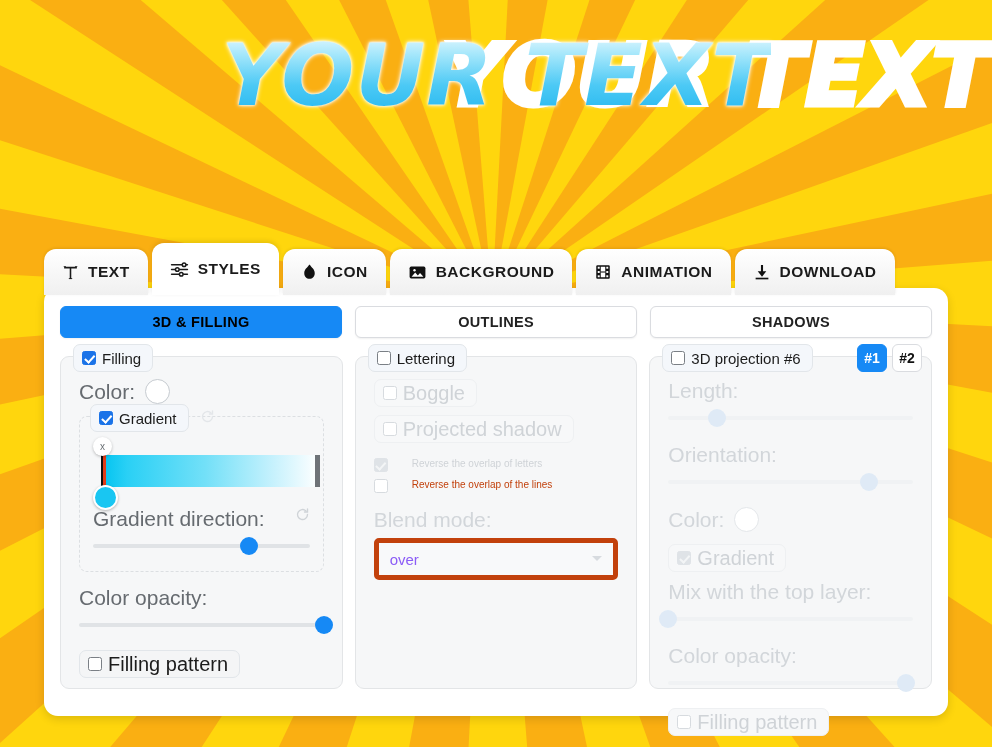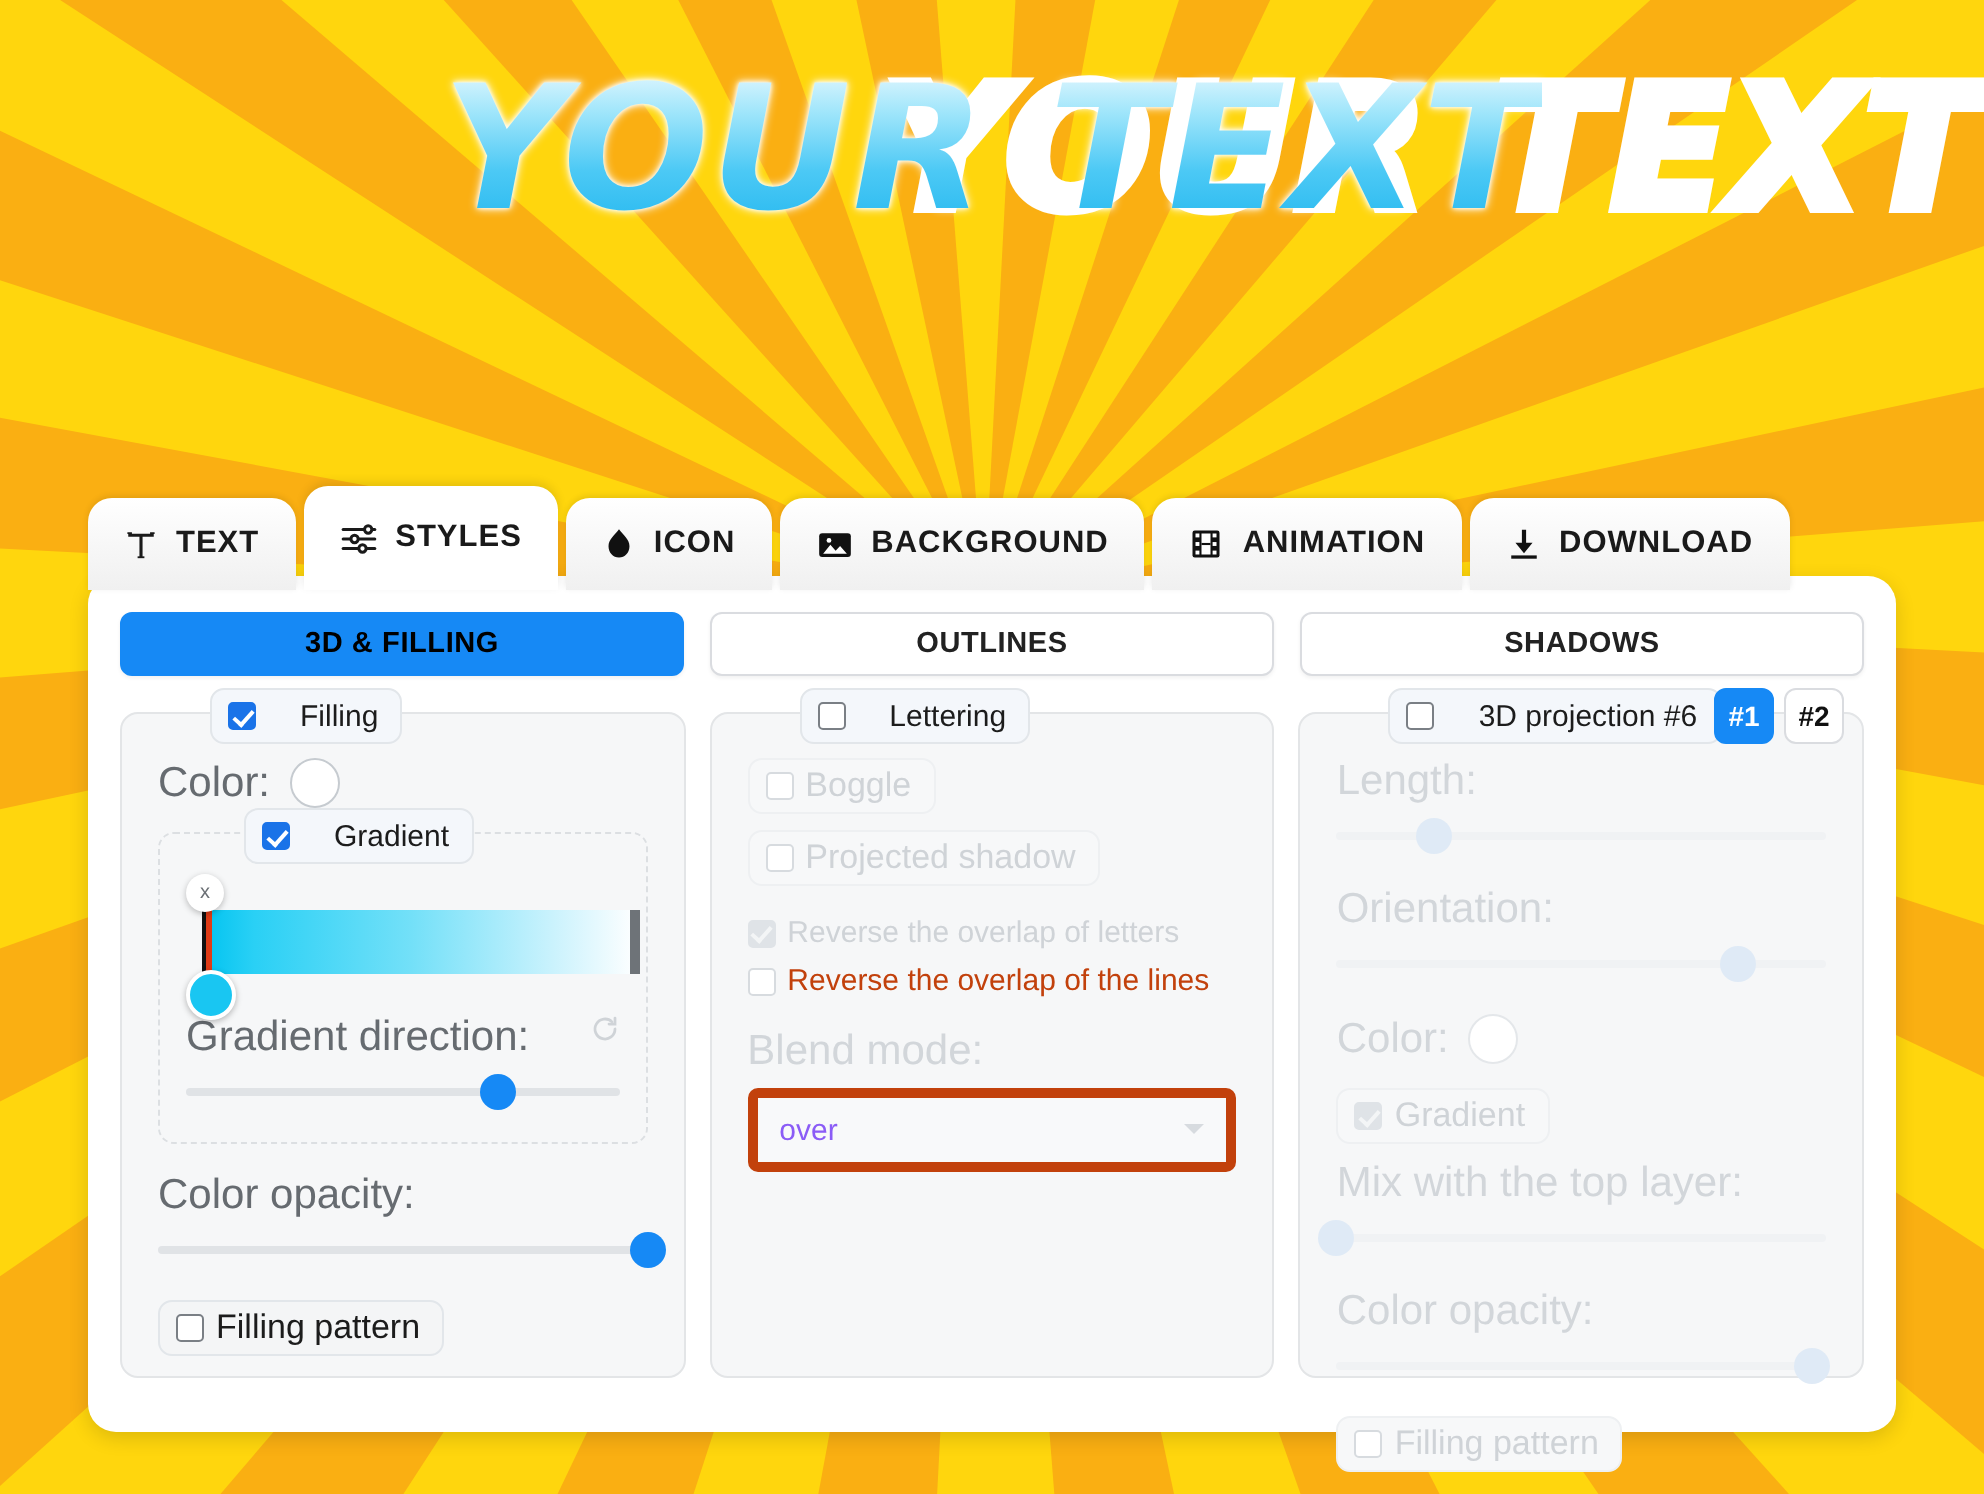--- a/index.html
+++ b/index.html
@@ -157,30 +157,29 @@
     box-sizing: border-box;
   }
   .panel.dim { color: #c9cdd1; }
 
   
   .chip {
     position: absolute;
     top: -13px; left: 12px;
     height: 26px;
     padding: 0 11px 0 8px;
-    display: inline-flex; align-items: center; gap: 22px;
+    display: inline-flex; align-items: center; gap: 6px;
     background: #f4f7fb;
     border: 1px solid #e2e6ea;
     border-radius: 7px;
     font-size: 15px;
     color: #1c1c1c;
     cursor: pointer;
     user-select: none;
     z-index: 2;
-    margin-left: 32px;
   }
   .panel.dim .chip { color: #bfc4c9; background: #f6f7f8; border-color: #eceef0; }
 
   .panel-body { padding: 22px 18px 10px 18px; }
 
   
   .cb {
     width: 14px; height: 14px;
     border: 1.6px solid #7a7f85;
     border-radius: 2.5px;
@@ -299,30 +298,30 @@
 
   .labelrow { display: flex; justify-content: space-between; }
 
   
   .chipbtn {
     display: inline-flex; align-items: center; gap: 6px;
     height: 26px; padding: 0 11px 0 8px;
     border: 1px solid #e2e6ea;
     border-radius: 7px;
     background: #f4f5f6;
-    font-size: 17px;
+    font-size: 20px;
     color: #1c1c1c;
     cursor: pointer;
     user-select: none;
   }
   .panel.dim .chipbtn { color: #cfd3d7; border-color: #eef0f2; background: #f7f8f9; }
 
   .plaincheck {
-    display: flex; align-items: center; gap: 6px;
-    font-size: 15px;
+    display: flex; align-items: flex-start; gap: 24px;
+    font-size: 10px;
     margin: 7px 0;
     cursor: pointer;
     user-select: none;
   }
 
   
   .select {
     position: relative;
     height: 32px;
     border: 5px solid #c2410c;

